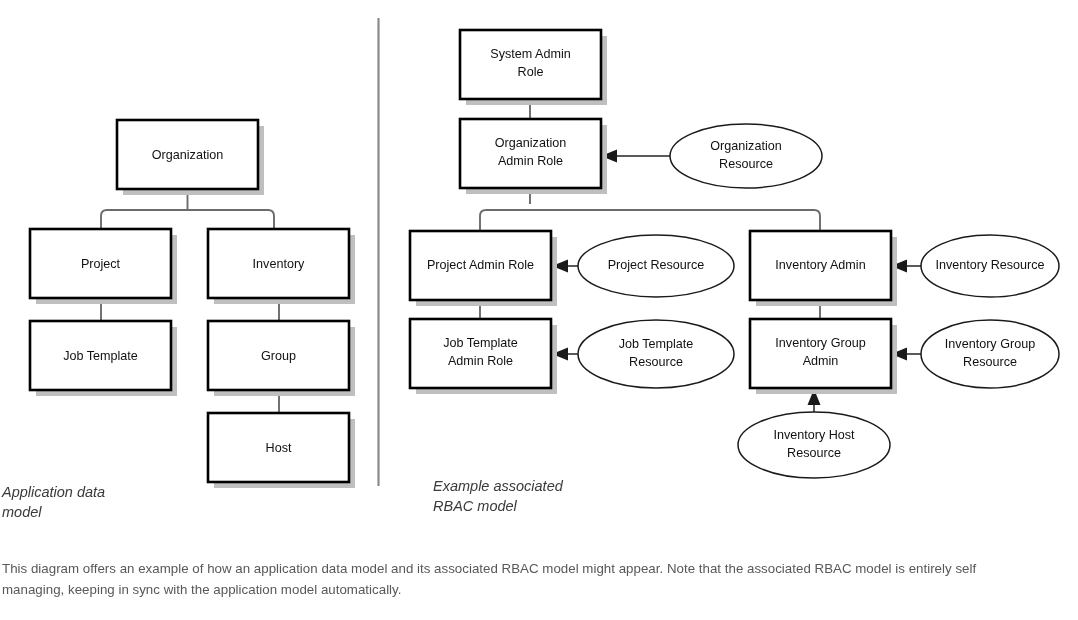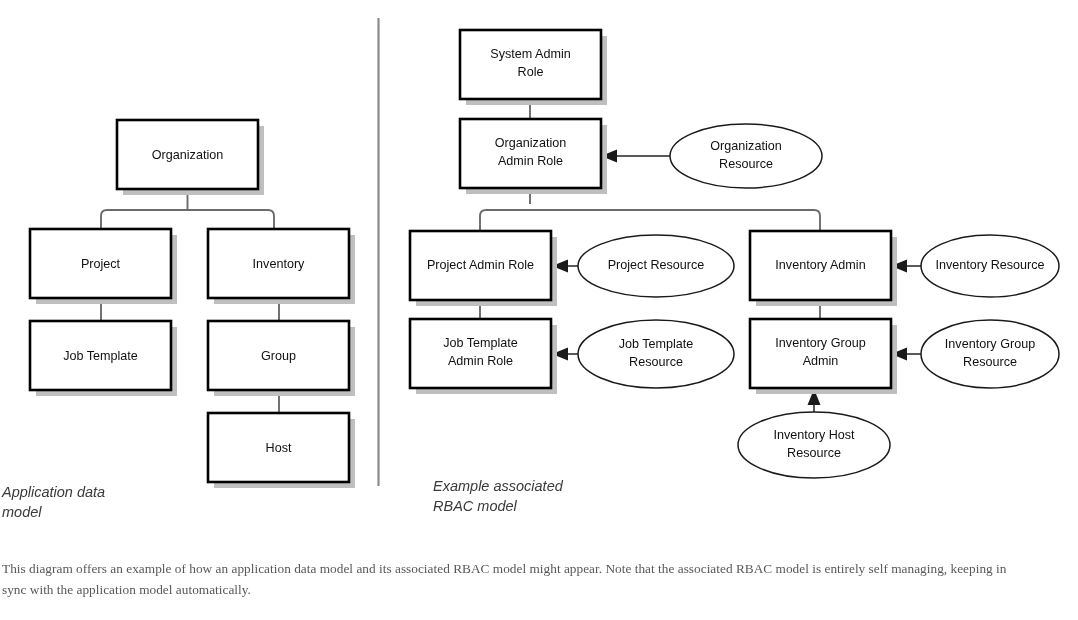--- a/index.html
+++ b/index.html
@@ -18,21 +18,21 @@
     position: absolute;
     left: 0; top: 0;
     width: 1078px;
     height: 620px;
   }
   .caption {
     position: absolute;
     left: 2px;
     top: 558px;
     width: 1015px;
-    font-family: Liberation Serif, serif;
+    font-family: Liberation Sans, sans-serif;
     font-size: 13.3px;
     line-height: 21px;
     color: #585858;
     letter-spacing: 0.02px;
   }
   .node-label {
     font-family: "Liberation Sans", sans-serif;
     font-size: 12.6px;
     fill: #111111;
     text-anchor: middle;

